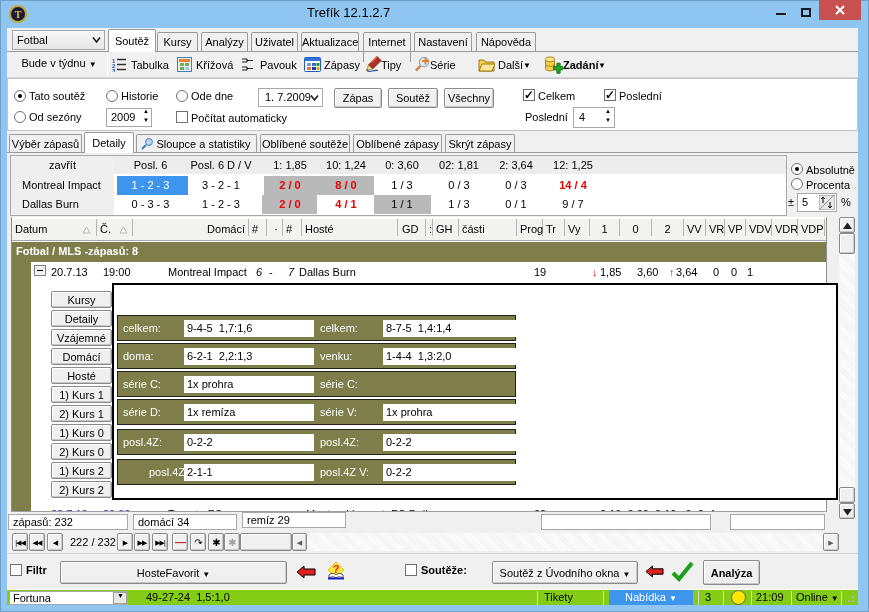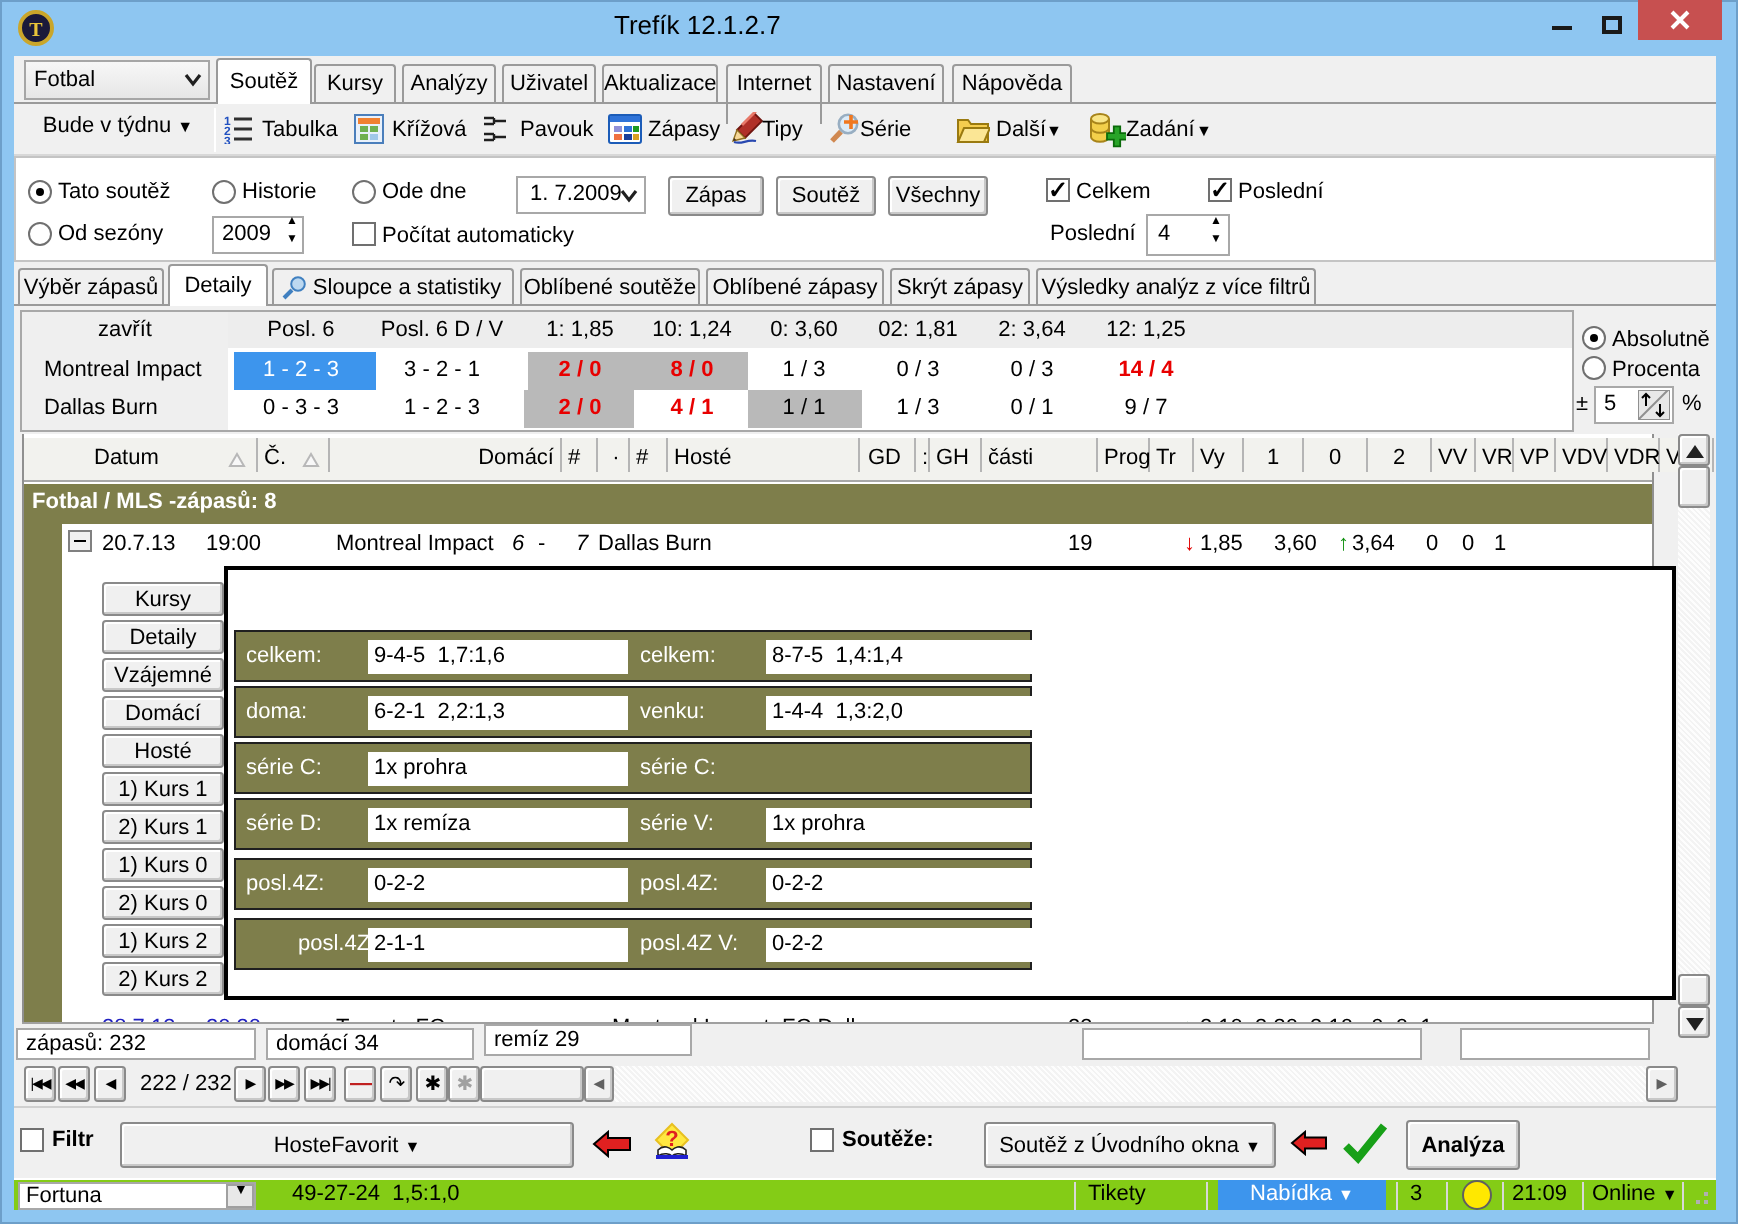--- a/index.html
+++ b/index.html
@@ -6,21 +6,21 @@
 html,body { width:869px; height:612px; overflow:hidden; }
 body { font-family:"Liberation Sans", sans-serif; font-size:11px; color:#000; }
 #win { position:relative; width:869px; height:612px; background:#8ec6f1; box-shadow:inset 0 0 0 1px #6d9fc9; }
 #content { position:absolute; left:7px; top:28px; width:851px; height:577px; background:#f0f0f0; }
 .abs { position:absolute; }
 .btn3d { background:#f0f0f0; border:1px solid #8a8a8a; border-radius:2px; text-align:center; box-shadow:inset -1px -1px 0 #c8c8c8, inset 1px 1px 0 #ffffff; }
 .sunk { background:#fff; border:1px solid #a8a8a8; }
 .tab { position:absolute; background:#f0f0f0; border:1px solid #9a9a9a; border-bottom:none; border-radius:2px 2px 0 0; text-align:center; }
 .tab.active { background:#fff; z-index:3; }
 .olive { background:#7e7e4b; }
-.hdrcell { position:absolute; top:0; height:17px; border-right:1px solid #b5b5b5; line-height:21px; padding-left:3px; background:#f2f2ee;margin-left:32px; }
+.hdrcell { position:absolute; top:0; height:17px; border-right:1px solid #b5b5b5; line-height:21px; padding-left:3px; background:#f2f2ee; }
 .ck { position:absolute; width:12px; height:12px; background:#fff; border:1px solid #707070; }
 .radio { position:absolute; width:12px; height:12px; background:#fff; border:1px solid #707070; border-radius:50%; }
 .radio.sel::after { content:""; position:absolute; left:3px; top:3px; width:4px; height:4px; border-radius:50%; background:#000; }
 .ck.sel::after { content:"✓"; position:absolute; left:0px; top:-2px; font-size:12px; font-weight:bold; }
 .spin { position:absolute; background:#fff; border:1px solid #a8a8a8; }
 .nb { position:absolute; top:2px; width:16px; height:18px; line-height:17px; font-size:7px; letter-spacing:-1px; }
 .strip { left:110px; width:399px; height:26px; background:#7e7e4b; border:1px solid #202020; }
 .sl { position:absolute; top:6px; color:#fff; }
 .sb { position:absolute; top:4px; height:17px; background:#fff; padding:2px 0 0 3px; overflow:hidden; white-space:nowrap; }
 </style>
@@ -111,21 +111,21 @@
     <path d="M1 14 L4 7 H17 L14 14 Z" fill="#fbe695" stroke="#9a7a10"></path>
   </svg>
   <span class="abs" style="left:491px;top:31px;">Další</span>
   <span class="abs" style="left:516px;top:33px;font-size:8px;">▼</span>
   <svg class="abs" style="left:537px;top:28px" width="19" height="18" viewBox="0 0 19 18">
     <path d="M1.5 3.5 V12.5 c0 1.3 2 2.4 4.5 2.4 s4.5-1.1 4.5-2.4 V3.5" fill="#f3cf4a" stroke="#a8841a"></path>
     <ellipse cx="6" cy="3.4" rx="4.5" ry="2.4" fill="#f9e587" stroke="#a8841a"></ellipse>
     <path d="M1.5 8 c0 1.3 2 2.4 4.5 2.4 s4.5-1.1 4.5-2.4" fill="none" stroke="#a8841a"></path>
     <path d="M11 10.8 h3.4 V7.4 h3.2 v3.4 H21 v3.2 h-3.4 V17.4 h-3.2 v-3.4 H11 Z" fill="#28a428" stroke="#0a6a0a" stroke-width="0.9" transform="translate(-1.5,-0.2)"></path>
   </svg>
-  <span class="abs" style="left:556px;top:31px;">Zadání</span>
+  <span class="abs" style="left:556px;top:31px;font-weight:bold;">Zadání</span>
   <span class="abs" style="left:591px;top:33px;font-size:8px;">▼</span>
   <div class="abs" style="left:0px;top:49px;width:851px;height:1px;background:#d8d8d8"></div>
 
   <div class="abs" style="left:0px;top:50px;width:851px;height:53px;background:#fff;border:1px solid #c4c4c4;"></div>
   <div class="radio sel" style="left:7px;top:62px;"></div>
   <span class="abs" style="left:22px;top:62px;">Tato soutěž</span>
   <div class="radio" style="left:99px;top:62px;"></div>
   <span class="abs" style="left:114px;top:62px;">Historie</span>
   <div class="radio" style="left:169px;top:62px;"></div>
   <span class="abs" style="left:184px;top:62px;">Ode dne</span>
@@ -163,21 +163,20 @@
   <div class="tab" style="left:129px;top:106px;width:121px;height:19px;line-height:18px;">
     <svg style="position:absolute;left:4px;top:3px" width="13" height="12" viewBox="0 0 13 12">
           <circle cx="8" cy="4" r="3.4" fill="#bcd8f0" stroke="#4080c0"></circle>
           <path d="M5 7 L1 11" stroke="#4080c0" stroke-width="2"></path>
         </svg>
     <span style="margin-left:14px;">Sloupce a statistiky</span>
   </div>
   <div class="tab" style="left:253px;top:106px;width:90px;height:19px;line-height:18px;">Oblíbené soutěže</div>
   <div class="tab" style="left:346px;top:106px;width:89px;height:19px;line-height:18px;">Oblíbené zápasy</div>
   <div class="tab" style="left:438px;top:106px;width:70px;height:19px;line-height:18px;">Skrýt zápasy</div>
-  <div class="tab" style="left:511px;top:106px;width:140px;height:19px;line-height:18px;">Výsledky analýz z více filtrů</div>
 
   <div class="abs" style="left:0px;top:124px;width:851px;height:1px;background:#9a9a9a"></div>
 
   <div class="abs" style="left:3px;top:127px;width:777px;height:61px;background:#fff;border:1px solid #a8a8a8;"></div>
   <div class="abs" style="left:4px;top:128px;width:103px;height:59px;background:#efefef;"></div>
   <div class="abs" style="left:107px;top:128px;width:672px;height:18px;background:#ededed;"></div>
 
   <div class="abs" style="left:4px;top:131px;width:103px;text-align:center;">zavřít</div>
   <div class="abs" style="left:104px;top:131px;width:79px;text-align:center;">Posl. 6</div>
   <div class="abs" style="left:183px;top:131px;width:62px;text-align:center;">Posl. 6 D / V</div>

